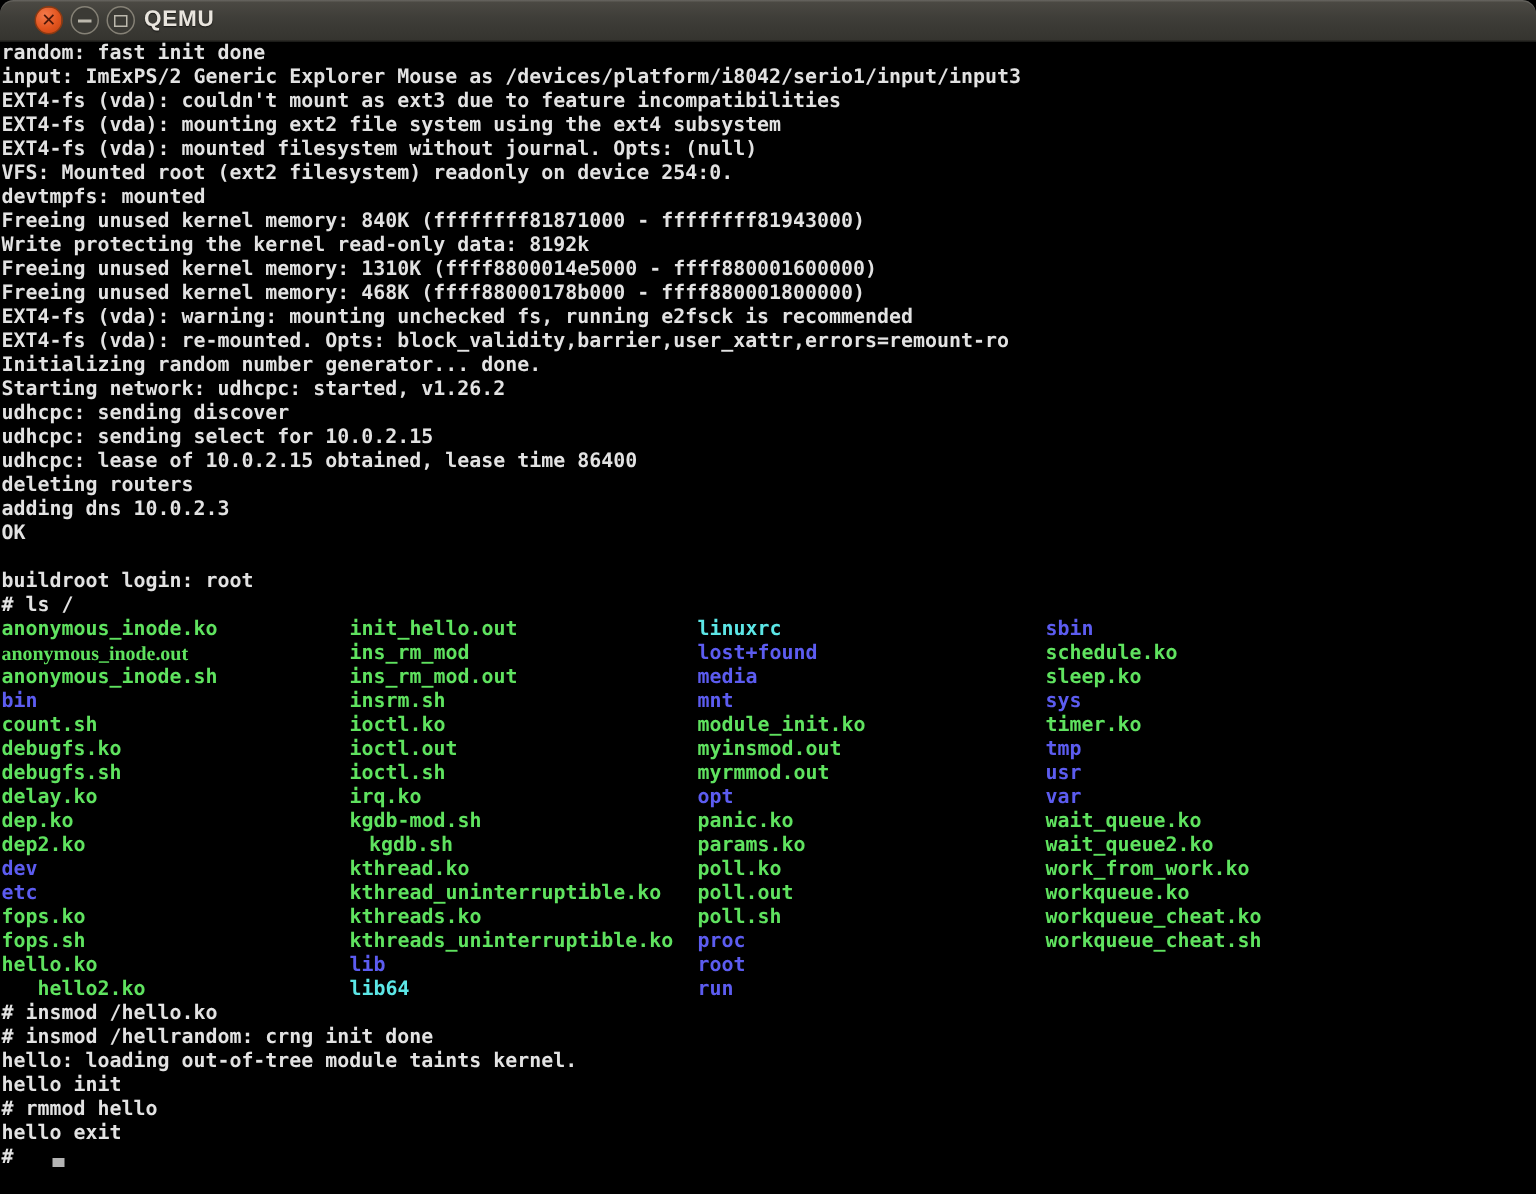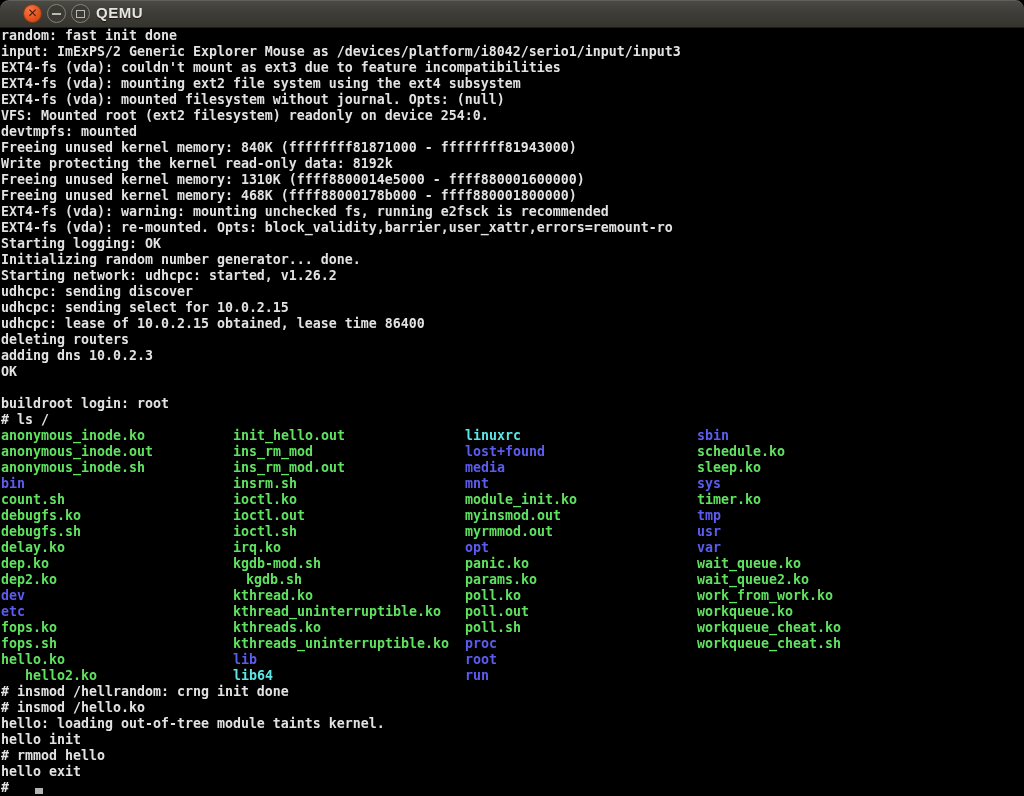--- a/index.html
+++ b/index.html
@@ -70,50 +70,49 @@
       <div class="t-line">EXT4-fs (vda): mounting ext2 file system using the ext4 subsystem</div>
       <div class="t-line">EXT4-fs (vda): mounted filesystem without journal. Opts: (null)</div>
       <div class="t-line">VFS: Mounted root (ext2 filesystem) readonly on device 254:0.</div>
       <div class="t-line">devtmpfs: mounted</div>
       <div class="t-line">Freeing unused kernel memory: 840K (ffffffff81871000 - ffffffff81943000)</div>
       <div class="t-line">Write protecting the kernel read-only data: 8192k</div>
       <div class="t-line">Freeing unused kernel memory: 1310K (ffff8800014e5000 - ffff880001600000)</div>
       <div class="t-line">Freeing unused kernel memory: 468K (ffff88000178b000 - ffff880001800000)</div>
       <div class="t-line">EXT4-fs (vda): warning: mounting unchecked fs, running e2fsck is recommended</div>
       <div class="t-line">EXT4-fs (vda): re-mounted. Opts: block_validity,barrier,user_xattr,errors=remount-ro</div>
-      <div class="t-line">Starting logging: OK</div>
       <div class="t-line">Initializing random number generator... done.</div>
       <div class="t-line">Starting network: udhcpc: started, v1.26.2</div>
       <div class="t-line">udhcpc: sending discover</div>
       <div class="t-line">udhcpc: sending select for 10.0.2.15</div>
       <div class="t-line">udhcpc: lease of 10.0.2.15 obtained, lease time 86400</div>
       <div class="t-line">deleting routers</div>
       <div class="t-line">adding dns 10.0.2.3</div>
       <div class="t-line">OK</div>
       <div class="t-line"></div>
       <div class="t-line">buildroot login: root</div>
       <div class="t-line"># ls /</div>
       <div class="t-line"><span class="ls-cell t-exec" style="left: 1px;">anonymous_inode.ko</span><span class="ls-cell t-exec" style="left: 233px;">init_hello.out</span><span class="ls-cell t-link" style="left: 465px;">linuxrc</span><span class="ls-cell t-dir" style="left: 697px;">sbin</span></div>
-      <div class="t-line"><span class="ls-cell t-exec" style="left: 1px;">anonymous_inode.out</span><span class="ls-cell t-exec" style="left: 233px;">ins_rm_mod</span><span class="ls-cell t-dir" style="left: 465px;">lost+found</span><span class="ls-cell t-exec" style="left: 697px;">schedule.ko</span></div>
+      <div class="t-line"><span class="ls-cell t-exec" style="left: 1px; font-family: Liberation Serif, serif;">anonymous_inode.out</span><span class="ls-cell t-exec" style="left: 233px;">ins_rm_mod</span><span class="ls-cell t-dir" style="left: 465px;">lost+found</span><span class="ls-cell t-exec" style="left: 697px;">schedule.ko</span></div>
       <div class="t-line"><span class="ls-cell t-exec" style="left: 1px;">anonymous_inode.sh</span><span class="ls-cell t-exec" style="left: 233px;">ins_rm_mod.out</span><span class="ls-cell t-dir" style="left: 465px;">media</span><span class="ls-cell t-exec" style="left: 697px;">sleep.ko</span></div>
       <div class="t-line"><span class="ls-cell t-dir" style="left: 1px;">bin</span><span class="ls-cell t-exec" style="left: 233px;">insrm.sh</span><span class="ls-cell t-dir" style="left: 465px;">mnt</span><span class="ls-cell t-dir" style="left: 697px;">sys</span></div>
       <div class="t-line"><span class="ls-cell t-exec" style="left: 1px;">count.sh</span><span class="ls-cell t-exec" style="left: 233px;">ioctl.ko</span><span class="ls-cell t-exec" style="left: 465px;">module_init.ko</span><span class="ls-cell t-exec" style="left: 697px;">timer.ko</span></div>
       <div class="t-line"><span class="ls-cell t-exec" style="left: 1px;">debugfs.ko</span><span class="ls-cell t-exec" style="left: 233px;">ioctl.out</span><span class="ls-cell t-exec" style="left: 465px;">myinsmod.out</span><span class="ls-cell t-dir" style="left: 697px;">tmp</span></div>
       <div class="t-line"><span class="ls-cell t-exec" style="left: 1px;">debugfs.sh</span><span class="ls-cell t-exec" style="left: 233px;">ioctl.sh</span><span class="ls-cell t-exec" style="left: 465px;">myrmmod.out</span><span class="ls-cell t-dir" style="left: 697px;">usr</span></div>
       <div class="t-line"><span class="ls-cell t-exec" style="left: 1px;">delay.ko</span><span class="ls-cell t-exec" style="left: 233px;">irq.ko</span><span class="ls-cell t-dir" style="left: 465px;">opt</span><span class="ls-cell t-dir" style="left: 697px;">var</span></div>
       <div class="t-line"><span class="ls-cell t-exec" style="left: 1px;">dep.ko</span><span class="ls-cell t-exec" style="left: 233px;">kgdb-mod.sh</span><span class="ls-cell t-exec" style="left: 465px;">panic.ko</span><span class="ls-cell t-exec" style="left: 697px;">wait_queue.ko</span></div>
       <div class="t-line"><span class="ls-cell t-exec" style="left: 1px;">dep2.ko</span><span class="ls-cell t-exec" style="left: 233px; margin-left: 13px;">kgdb.sh</span><span class="ls-cell t-exec" style="left: 465px;">params.ko</span><span class="ls-cell t-exec" style="left: 697px; text-align: right;">wait_queue2.ko</span></div>
       <div class="t-line"><span class="ls-cell t-dir" style="left: 1px;">dev</span><span class="ls-cell t-exec" style="left: 233px;">kthread.ko</span><span class="ls-cell t-exec" style="left: 465px;">poll.ko</span><span class="ls-cell t-exec" style="left: 697px;">work_from_work.ko</span></div>
       <div class="t-line"><span class="ls-cell t-dir" style="left: 1px;">etc</span><span class="ls-cell t-exec" style="left: 233px;">kthread_uninterruptible.ko</span><span class="ls-cell t-exec" style="left: 465px;">poll.out</span><span class="ls-cell t-exec" style="left: 697px;">workqueue.ko</span></div>
       <div class="t-line"><span class="ls-cell t-exec" style="left: 1px;">fops.ko</span><span class="ls-cell t-exec" style="left: 233px;">kthreads.ko</span><span class="ls-cell t-exec" style="left: 465px;">poll.sh</span><span class="ls-cell t-exec" style="left: 697px;">workqueue_cheat.ko</span></div>
       <div class="t-line"><span class="ls-cell t-exec" style="left: 1px;">fops.sh</span><span class="ls-cell t-exec" style="left: 233px;">kthreads_uninterruptible.ko</span><span class="ls-cell t-dir" style="left: 465px;">proc</span><span class="ls-cell t-exec" style="left: 697px;">workqueue_cheat.sh</span></div>
       <div class="t-line"><span class="ls-cell t-exec" style="left: 1px;">hello.ko</span><span class="ls-cell t-dir" style="left: 233px;">lib</span><span class="ls-cell t-dir" style="left: 465px;">root</span></div>
       <div class="t-line"><span class="ls-cell t-exec" style="left: 1px; padding-left: 24px;">hello2.ko</span><span class="ls-cell t-link" style="left: 233px;">lib64</span><span class="ls-cell t-dir" style="left: 465px;">run</span></div>
+      <div class="t-line"># insmod /hello.ko</div>
       <div class="t-line"># insmod /hellrandom: crng init done</div>
-      <div class="t-line"># insmod /hello.ko</div>
       <div class="t-line">hello: loading out-of-tree module taints kernel.</div>
       <div class="t-line">hello init</div>
       <div class="t-line"># rmmod hello</div>
       <div class="t-line">hello exit</div>
       <div class="t-line">#<span class="cursor"></span></div>
     </div>
 
 </div>
 
 </body></html>

